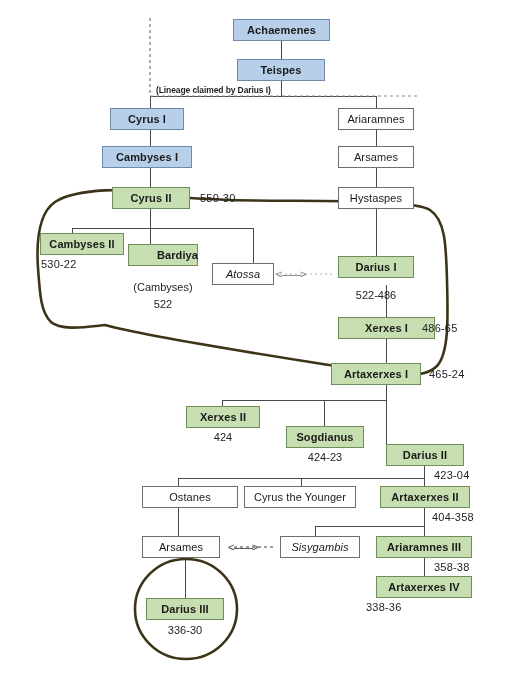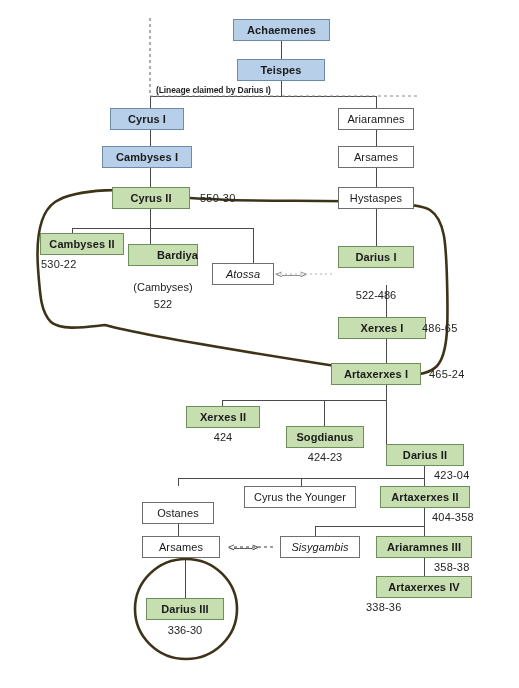--- a/index.html
+++ b/index.html
@@ -221,26 +221,26 @@
     <span>Bardiya</span>
   </div>
   <div class="sublabel" style="left:128px; top:281px; width:70px;">(Cambyses)</div>
   <div class="sublabel" style="left:128px; top:298px; width:70px;">522</div>
 
   <div class="node white italic" style="left:212px; top:263px; width:62px; height:22px;">
     <span>Atossa</span>
   </div>
   <div class="arrowlabel" style="left:276px; top:268px;">&lt;-------&gt;</div>
 
-  <div class="node green" style="left:338px; top:246px; width:76px; height:22px;">
+  <div class="node green" style="left:338px; top:256px; width:76px; height:22px;">
     <span>Darius I</span>
   </div>
   <div class="sublabel" style="left:338px; top:289px; width:76px;">522-486</div>
 
-  <div class="node green" style="left:338px; top:317px; width:88px; height:22px;">
+  <div class="node green" style="left:338px; top:317px; width:97px; height:22px;">
     <span>Xerxes I</span>
   </div>
   <div class="reign" style="left:422px; top:322px;">486-65</div>
 
   <div class="node green" style="left:331px; top:363px; width:90px; height:22px;">
     <span>Artaxerxes I</span>
   </div>
   <div class="reign" style="left:429px; top:368px;">465-24</div>
 
   <div class="node green" style="left:186px; top:406px; width:74px; height:22px;">
@@ -251,21 +251,21 @@
   <div class="node green" style="left:286px; top:426px; width:78px; height:22px;">
     <span>Sogdianus</span>
   </div>
   <div class="sublabel" style="left:286px; top:451px; width:78px;">424-23</div>
 
   <div class="node green" style="left:386px; top:444px; width:78px; height:22px;">
     <span>Darius II</span>
   </div>
   <div class="reign" style="left:434px; top:469px;">423-04</div>
 
-  <div class="node white" style="left:142px; top:486px; width:72px; height:22px;margin-top:16px;">
+  <div class="node white" style="left:142px; top:486px; width:96px; height:22px;">
     <span>Ostanes</span>
   </div>
 
   <div class="node white" style="left:244px; top:486px; width:112px; height:22px;">
     <span>Cyrus the Younger</span>
   </div>
 
   <div class="node green" style="left:380px; top:486px; width:90px; height:22px;">
     <span>Artaxerxes II</span>
   </div>

